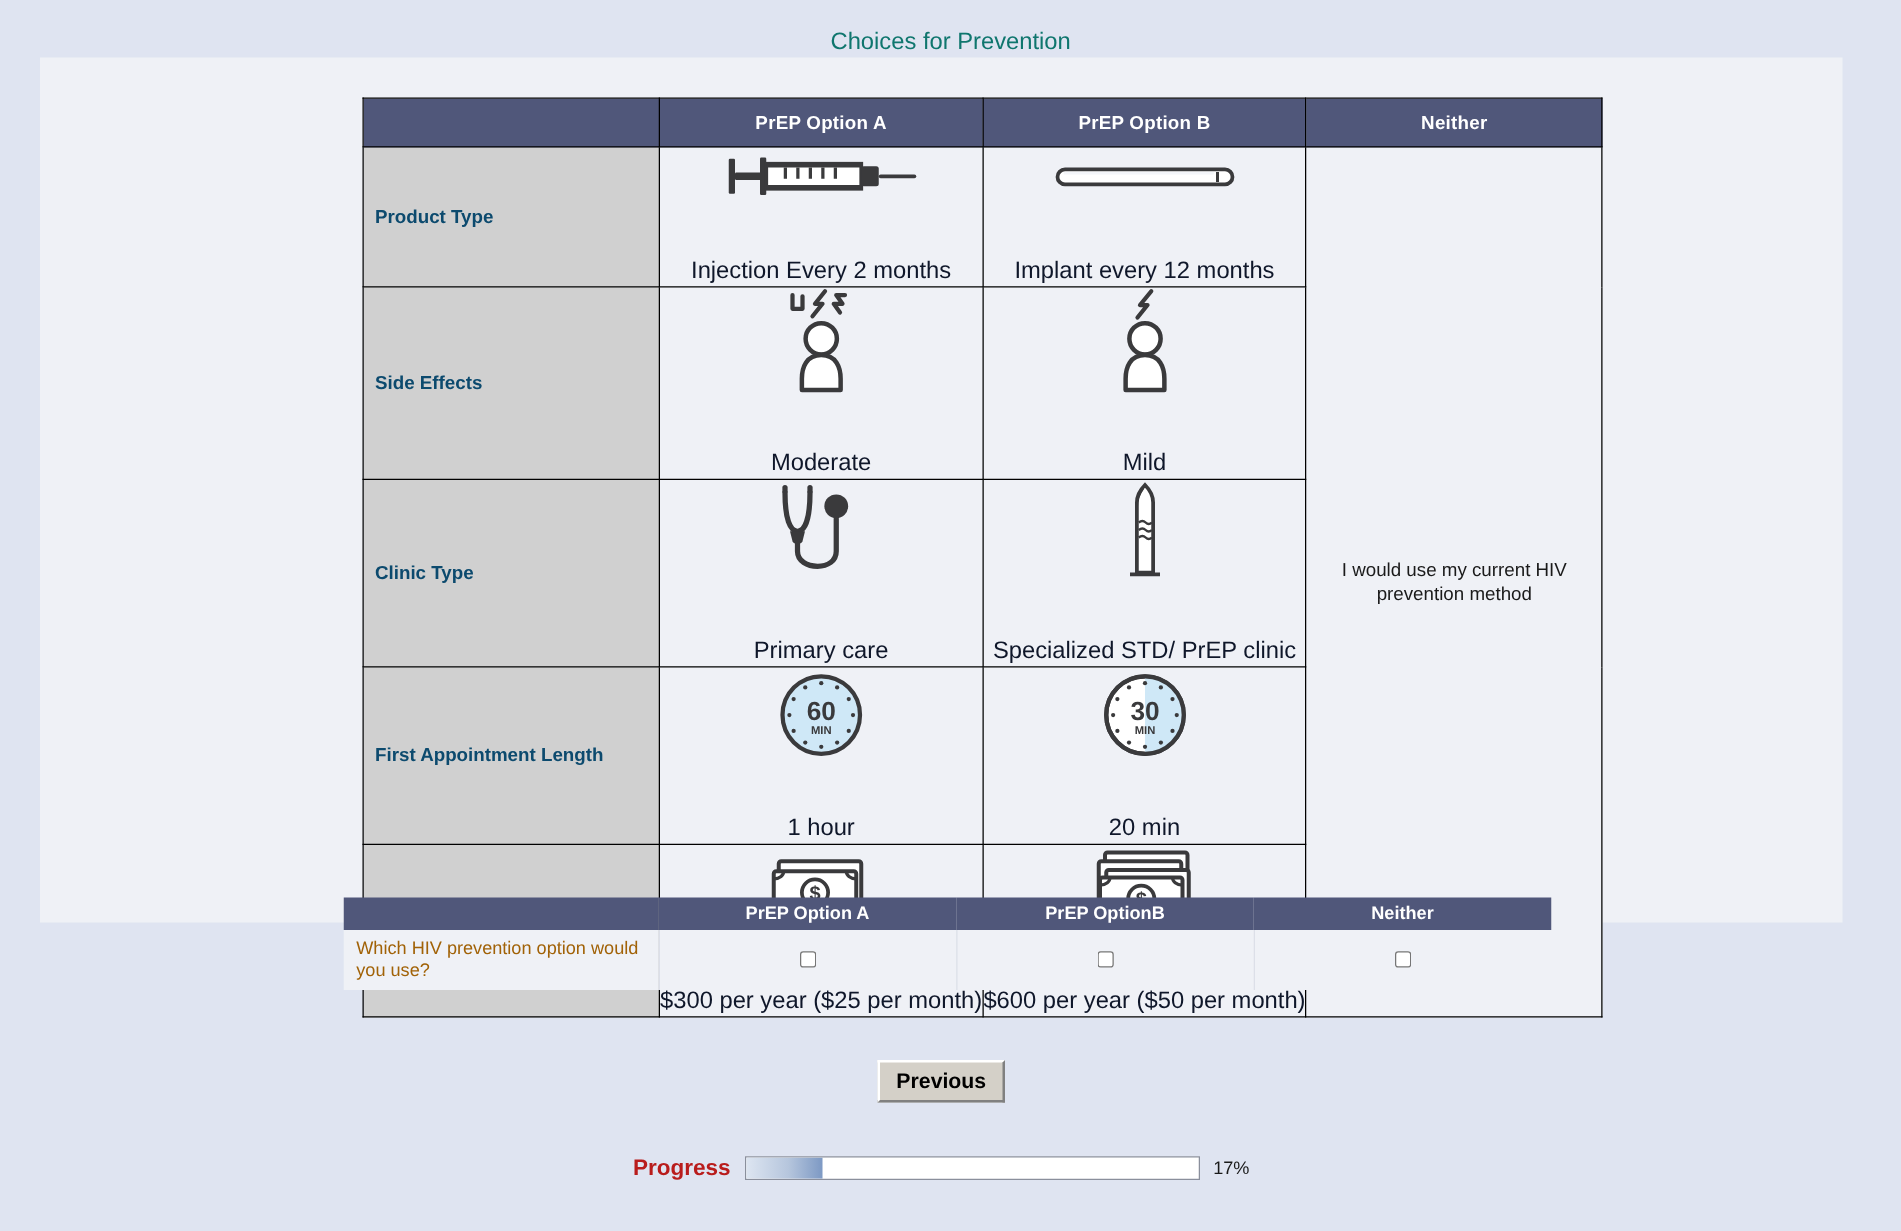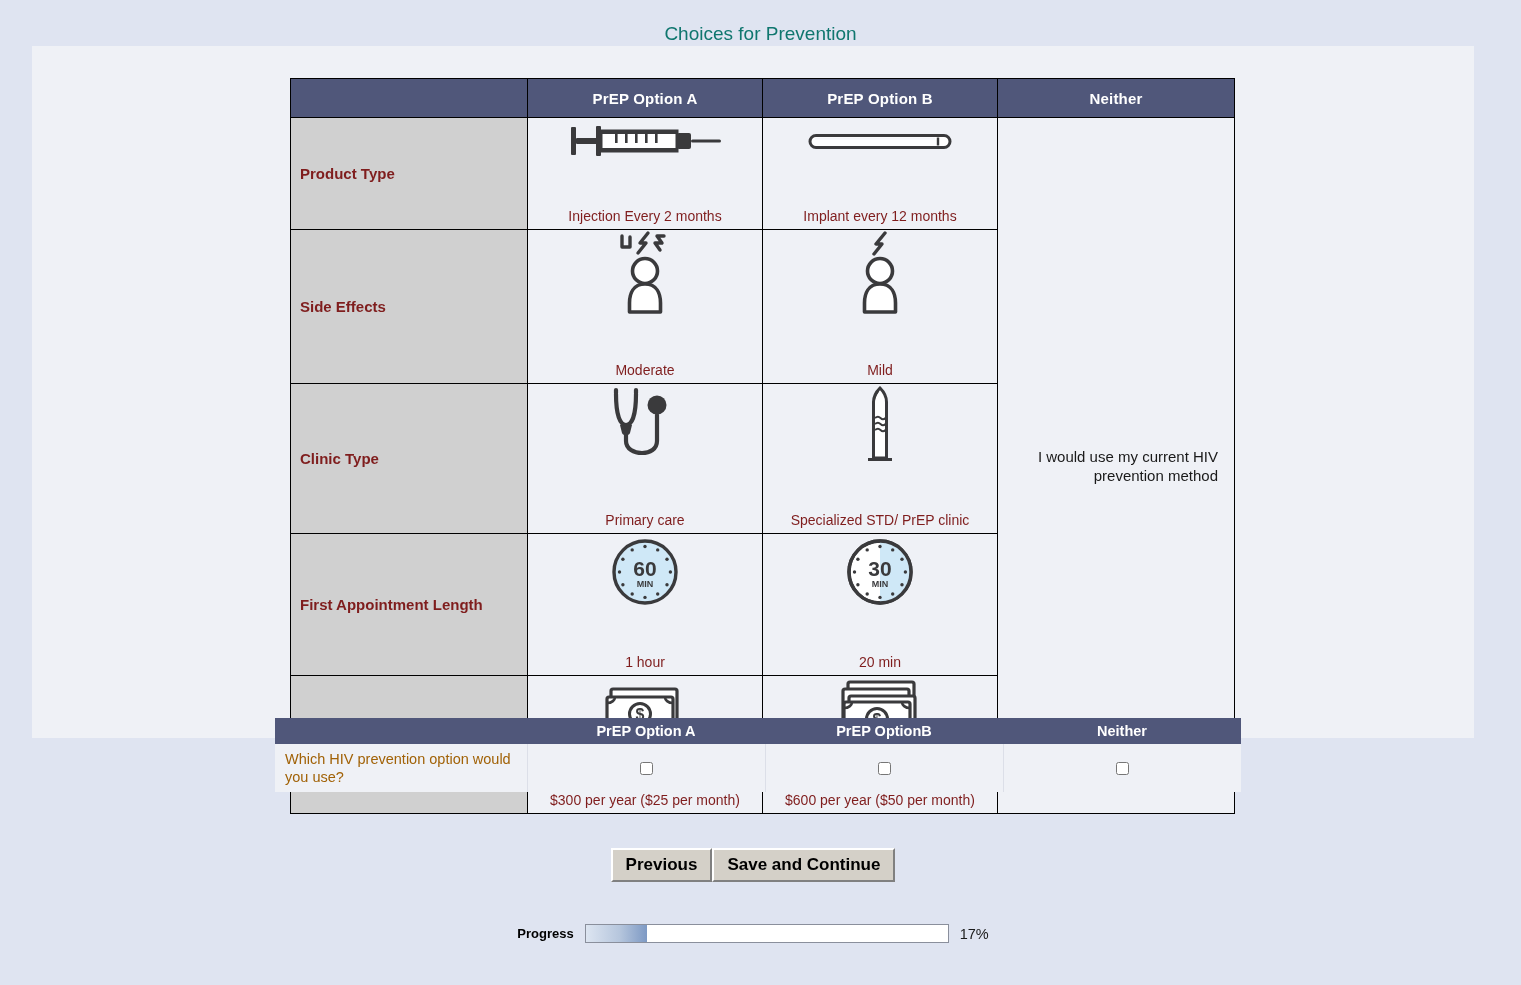--- a/index.html
+++ b/index.html
@@ -51,21 +51,21 @@
     height: 38px;
     text-align: center;
     letter-spacing: 0.2px;
   }
   .col-label { width: 236px; }
   .col-opt   { width: 234px; }
   .col-none  { width: 236px; }
 
   .row-label {
     background: #d0d0d0;
-    color: #7f1d1d;
+    color: #0c4a6e;
     font-size: 15px;
     font-weight: bold;
     text-align: left;
     padding-left: 9px !important;
     vertical-align: middle;
   }
   .opt-cell {
     background: #eff1f6;
     text-align: center;
     vertical-align: bottom;
@@ -82,30 +82,30 @@
   }
   .icon-wrap {
     flex: 1 1 auto;
     display: flex;
     align-items: center;
     justify-content: center;
     width: 100%;
     text-decoration: underline;
   }
   .opt-caption {
-    font-size: 14px;
-    color: #7f1d1d;
+    font-size: 19px;
+    color: #0f172a;
     line-height: 17px;
     white-space: nowrap;
     padding-bottom: 1px;
     margin-top: 44px;
   }
   .none-cell {
     background: #eff1f6;
-    text-align: right;
+    text-align: center;
     vertical-align: middle;
     font-size: 15px;
     color: #1a1a1a;
     line-height: 19px;
     padding: 16px 16px !important;
   }
 
   
   .q-table {
     position: absolute;
@@ -181,23 +181,23 @@
     position: absolute;
     left: 0;
     top: 878px;
     width: 100%;
     display: flex;
     justify-content: center;
     align-items: center;
     gap: 11px;
   }
   .progress-label {
-    font-size: 13px;
+    font-size: 18px;
     font-weight: bold;
-    color: #000000;
+    color: #b91c1c;
   }
   .progress-track {
     width: 364px;
     height: 19px;
     background: #ffffff;
     border: 1px solid #8a8f9c;
     box-sizing: border-box;
     position: relative;
     overflow: hidden;
   }
@@ -465,21 +465,20 @@
         </td>
         <td class="q-check-cell">
           <input type="checkbox" class="q-check" style="">
         </td>
       </tr>
     </tbody>
   </table>
 
   <div class="btn-row">
     <button class="btn">Previous</button>
-    <button class="btn">Save and Continue</button>
   </div>
 
   <div class="progress-row">
     <span class="progress-label">Progress</span>
     <div class="progress-track">
       <div class="progress-fill" id="progress-fill" style="width: 17%;"></div>
     </div>
     <span class="progress-pct">17%</span>
   </div>
 

